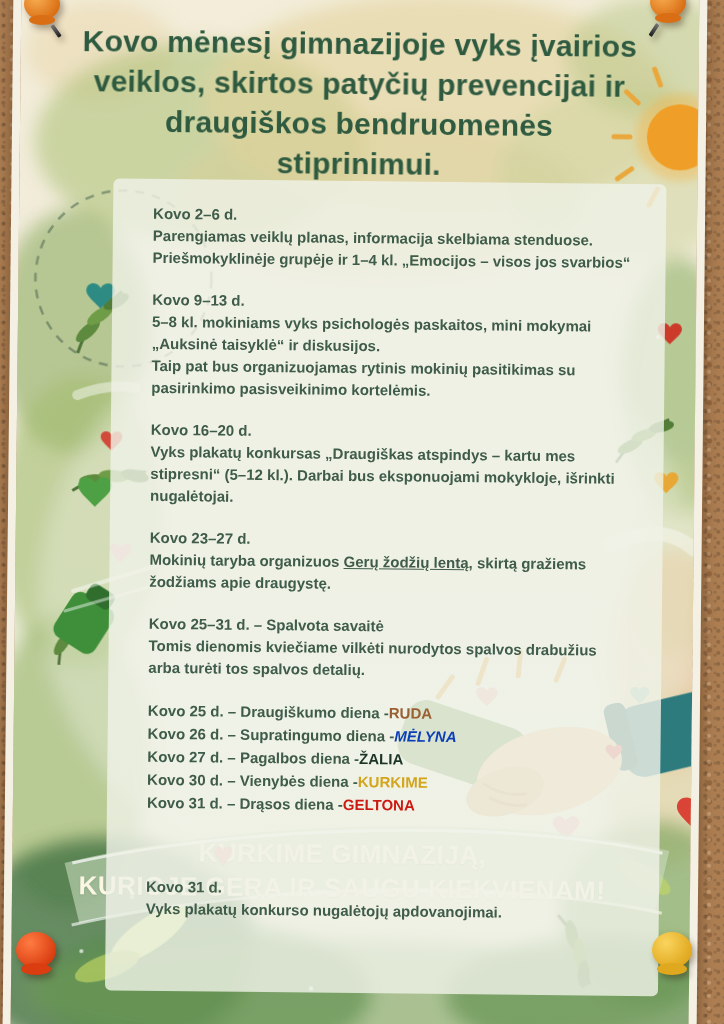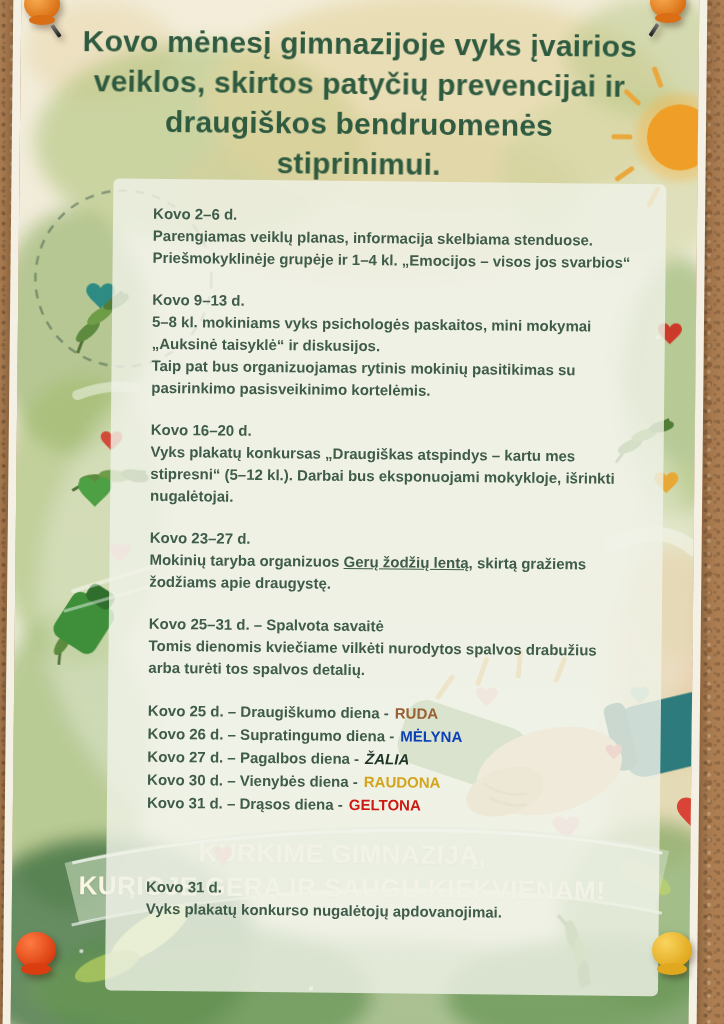--- a/index.html
+++ b/index.html
@@ -29,21 +29,21 @@
     text-shadow:0 1px 2px rgba(90,120,80,.25);}
   .banner-heart{position:absolute;left:200px;top:2px;font-size:36px;color:#f2b3b6;}
   
   .panel{position:absolute;left:94px;top:187px;width:553px;height:812px;z-index:3;
     background:rgba(239,242,231,.82);border-radius:6px;box-sizing:border-box;
     padding:24px 26px 0 40px;font-weight:bold;font-size:15px;line-height:22px;}
   .event{margin:0 0 20px 0;}
   .event .date,.event .body{white-space:pre-line;}
   .u{text-decoration:underline;}
   .days{margin:0;line-height:23px;}
-  .cval{margin-left:6px;}
+  .cval{}
   .final{margin-top:62px;}
   
   .pin{position:absolute;z-index:10;filter:drop-shadow(3px 4px 3px rgba(40,15,0,.35));}
   .pin .head{width:36px;height:32px;border-radius:50%;
     background:radial-gradient(circle at 35% 30%, var(--hi), var(--lo) 75%);}
   .pin .flange{width:26px;height:10px;border-radius:50%;background:var(--lo);margin:-5px auto 0;}
   .pin .needle{width:4px;height:14px;border-radius:1px;
     background:linear-gradient(180deg,#777,#1c1c1c);}
   .pin-tl{left:24px;top:-12px;--hi:#f9ae52;--lo:#d96e14;}
   .pin-tl .needle{transform:rotate(-35deg);margin:-1px 0 0 30px;}
@@ -218,23 +218,23 @@
       </section>
 
       <section class="event">
         <div class="date">Kovo 25–31 d. – Spalvota savaitė</div>
         <div class="body">Tomis dienomis kviečiame vilkėti nurodytos spalvos drabužius
  arba turėti tos spalvos detalių.</div>
       </section>
 
       <div class="days">
         <div class="day-row"><span>Kovo 25 d. – Draugiškumo diena -</span><span class="cval" style="color: rgb(154, 96, 51);">RUDA</span></div>
-        <div class="day-row"><span>Kovo 26 d. – Supratingumo diena -</span><span class="cval" style="color: rgb(10, 63, 184);">MĖLYNA</span></div>
-        <div class="day-row"><span>Kovo 27 d. – Pagalbos diena -</span><span class="cval" style="color: rgb(28, 53, 38); font-style: italic;">ŽALIA</span></div>
-        <div class="day-row"><span>Kovo 30 d. – Vienybės diena -</span><span class="cval" style="color: rgb(210, 165, 29);">RAUDONA</span></div>
+        <div class="day-row"><span>Kovo 26 d. – Supratingumo diena -</span><span class="cval" style="color: rgb(10, 63, 184); font-style: italic;">MĖLYNA</span></div>
+        <div class="day-row"><span>Kovo 27 d. – Pagalbos diena -</span><span class="cval" style="color: rgb(28, 53, 38);">ŽALIA</span></div>
+        <div class="day-row"><span>Kovo 30 d. – Vienybės diena -</span><span class="cval" style="color: rgb(210, 165, 29);">KURKIME</span></div>
         <div class="day-row"><span>Kovo 31 d. – Drąsos diena -</span><span class="cval" style="color: rgb(204, 26, 18);">GELTONA</span></div>
       </div>
 
       <section class="event final">
         <div class="date">Kovo 31 d.</div>
         <div class="body">Vyks plakatų konkurso nugalėtojų apdovanojimai.</div>
       </section>
 
     </div>
   </div>

